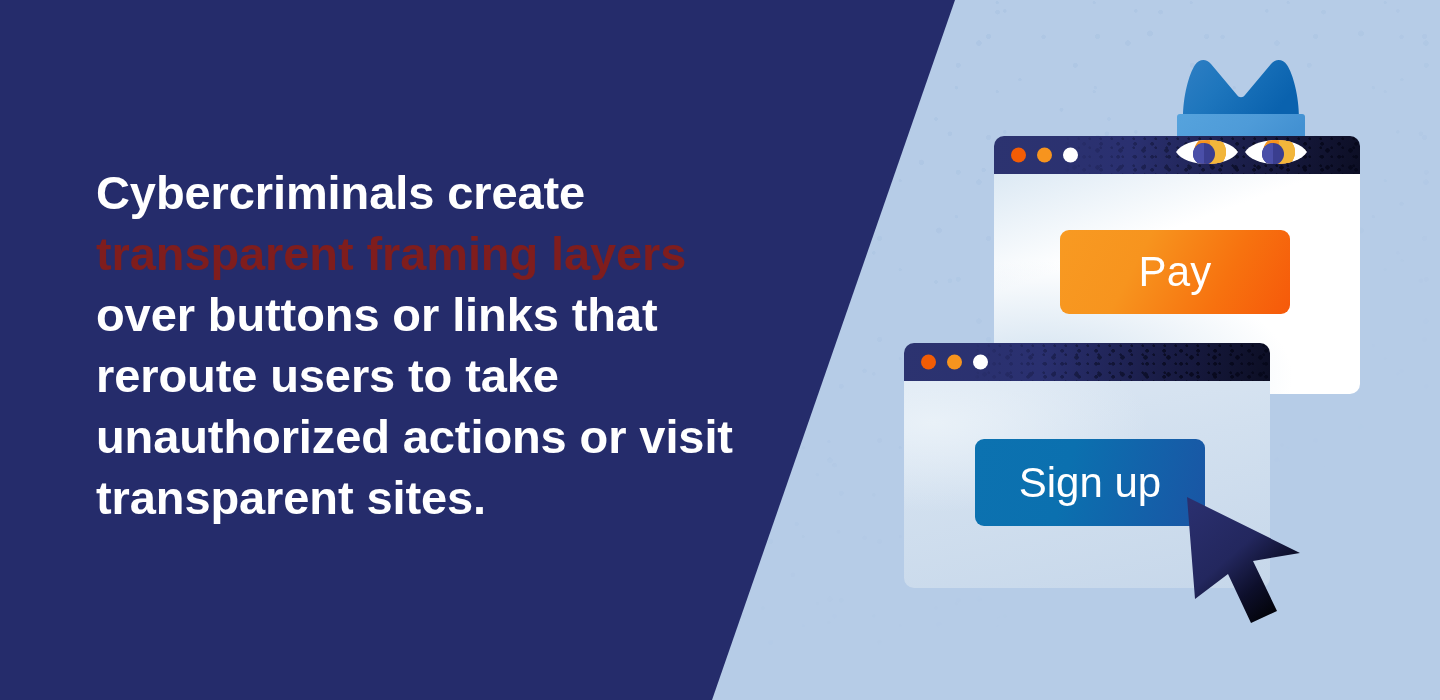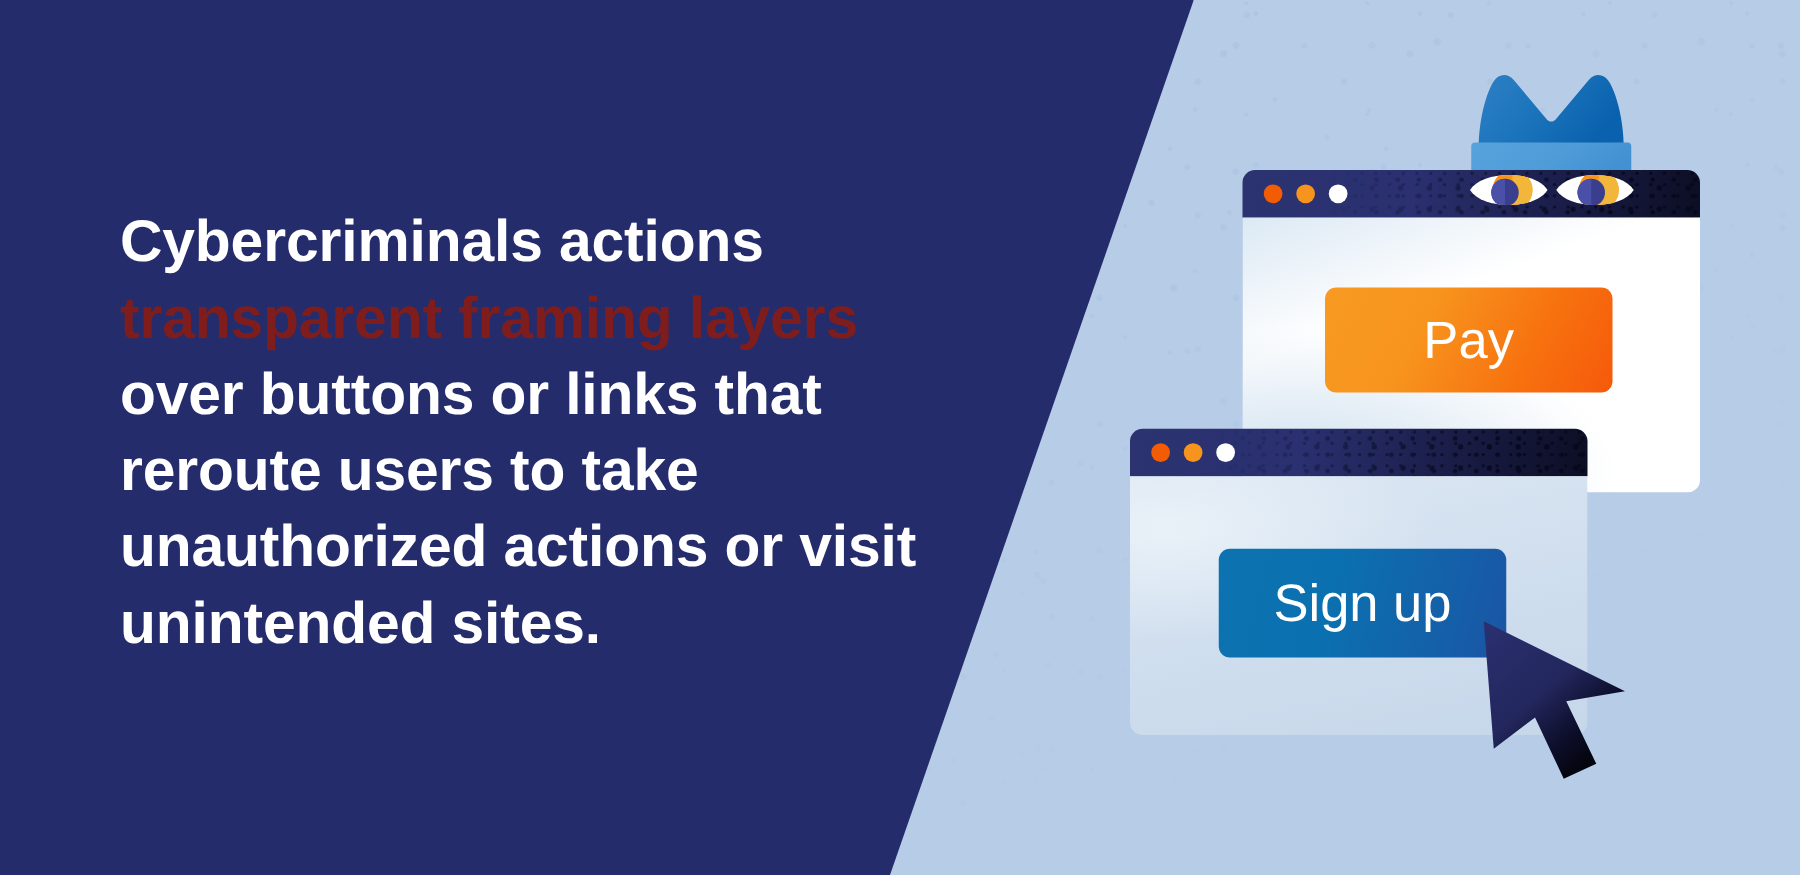--- a/index.html
+++ b/index.html
@@ -213,21 +213,21 @@
 <div id="stage">
 
   <div id="bg-light"></div>
   <div id="bg-speckle"></div>
   <div id="diag-speckle-wrap">
     <div id="diag-speckle"></div>
   </div>
   <div id="bg-dark"></div>
 
   <div id="headline">
-    <span>Cybercriminals actions </span><span class="hl">transparent framing layers</span><span> over buttons or links that reroute users to take unauthorized actions or visit unintended sites.</span>
+    <span>Cybercriminals create </span><span class="hl">transparent framing layers</span><span> over buttons or links that reroute users to take unauthorized actions or visit transparent sites.</span>
   </div>
 
   <svg id="hat" viewBox="0 0 152 92" xmlns="http://www.w3.org/2000/svg">
     <defs>
       <linearGradient id="hatCrown" x1="0" y1="0" x2="1" y2="0.4">
         <stop offset="0%" stop-color="#2F7FC4"></stop>
         <stop offset="42%" stop-color="#1E76BD"></stop>
         <stop offset="100%" stop-color="#0A62AE"></stop>
       </linearGradient>
       <linearGradient id="hatBand" x1="0" y1="0" x2="1" y2="0.3">

